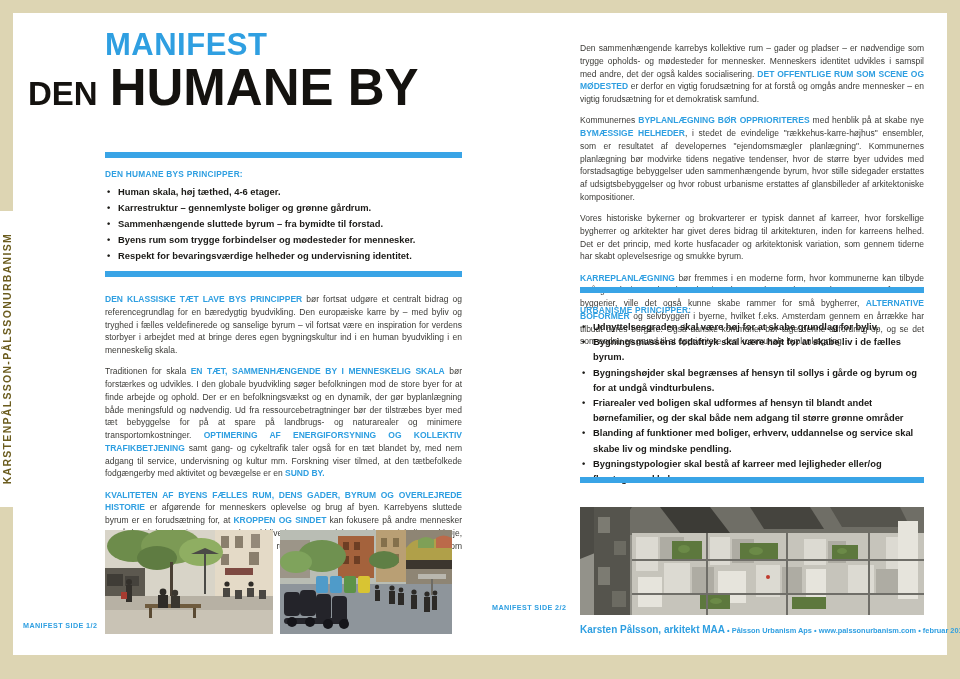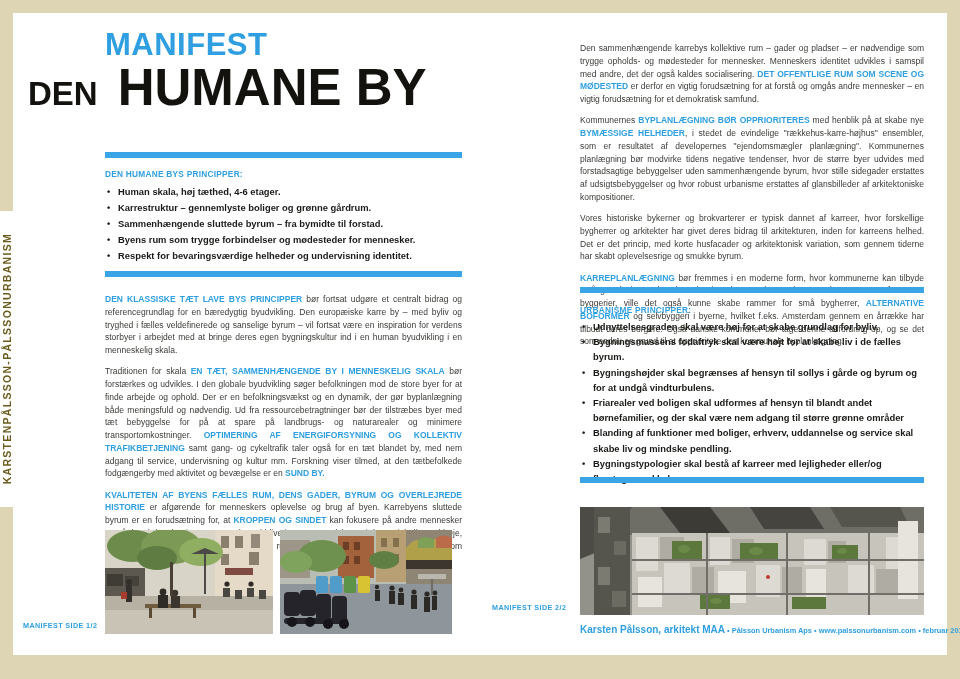--- a/index.html
+++ b/index.html
@@ -7,21 +7,21 @@
           font-family:"Liberation Sans",sans-serif;}
   .page{position:absolute;left:13px;top:13px;width:934px;height:642px;background:#ffffff;}
   
   .spine-tab{position:absolute;left:0;top:211px;width:14px;height:296px;background:#ffffff;
              display:flex;align-items:center;justify-content:center;}
   .spine-text{writing-mode:vertical-rl;transform:rotate(180deg);font-weight:700;font-size:10.5px;
               letter-spacing:1.3px;color:#6b5c1e;white-space:nowrap;}
   
   .title-kicker{position:absolute;left:92px;top:16px;font-size:31px;font-weight:700;
                 color:#2f9fe1;letter-spacing:.5px;line-height:1;}
-  .title-main{position:absolute;left:15px;top:49px;display:flex;align-items:baseline;gap:20px;
+  .title-main{position:absolute;left:15px;top:49px;display:flex;align-items:baseline;gap:12px;
               color:#14120f;line-height:1;}
   .title-prefix{font-size:33px;font-weight:700;}
   .title-big{font-size:51px;font-weight:700;letter-spacing:0;}
   
   .col{position:absolute;top:0;height:642px;}
   .col-left{left:92px;width:357px;}
   .col-right{left:567px;width:344px;}
   .bar{position:absolute;left:0;width:100%;height:6px;background:#39a4e6;}
   .sec-head{position:absolute;left:0;font-size:8.3px;font-weight:700;color:#2f9fe1;
             letter-spacing:.25px;}
@@ -176,21 +176,21 @@
         <p><span>Kommunernes </span><span class="accent">BYPLANLÆGNING BØR OPPRIORITERES</span><span> med henblik på at skabe nye </span><span class="accent">BYMÆSSIGE HELHEDER</span><span>, i stedet de evindelige "rækkehus-karre-højhus" ensembler, som er resultatet af developernes "ejendomsmægler planlægning". Kommunernes planlægning bør modvirke tidens negative tendenser, hvor de større byer udvides med forstadsagtige bebyggelser uden sammenhængende byrum, hvor stille sidegader erstattes af udsigtsbebyggelser og hvor robust urbanisme erstattes af glansbilleder af arkitektoniske kompositioner.</span></p>
         <p><span>Vores historiske bykerner og brokvarterer er typisk dannet af karreer, hvor forskellige bygherrer og arkitekter har givet deres bidrag til arkitekturen, inden for karreens helhed. Det er det princip, med korte husfacader og arkitektonisk variation, som gennem tiderne har skabt oplevelsesrige og smukke byrum.</span></p>
         <p><span class="accent">KARREPLANLÆGNING</span><span> bør fremmes i en moderne form, hvor kommunerne kan tilbyde små grunde i en urban kontekst i en karrestruktur. Udover at danne rammer for større byggerier, ville det også kunne skabe rammer for små bygherrer, </span><span class="accent">ALTERNATIVE BOFORMER</span><span> og selvbyggeri i byerne, hvilket f.eks. Amsterdam gennem en årrække har tilbudt deres borgere. Også danske kommuner bør tage denne udfordring op, og se det som endnu en grund til at opprioritere den kommunale byplanlægning.</span></p>
       </div>
       <div class="bar" style="top:274px"></div>
       <div class="sec-head" style="top:292px">URBANISME PRINCIPPER:</div>
       <ul class="bullets lh15" style="top:306px">
         <li>Udnyttelsesgraden skal være høj for at skabe grundlag for byliv.</li>
         <li>Bygningsmassens fodaftryk skal være højt for at skabe liv i de fælles byrum.</li>
         <li>Bygningshøjder skal begrænses af hensyn til sollys i gårde og byrum og for at undgå vindturbulens.</li>
-        <li>Friarealer ved boligen skal udformes af hensyn til blandt andet børnefamilier, og der skal være nem adgang til større grønne områder</li>
+        <li>Friarealer ved boligen skal udformes af hensyn til blandt andet børnefamilier, og der skal både nem adgang til større grønne områder</li>
         <li>Blanding af funktioner med boliger, erhverv, uddannelse og service skal skabe liv og mindske pendling.</li>
         <li>Bygningstypologier skal bestå af karreer med lejligheder eller/og fleretages rækkehuse.</li>
       </ul>
       <div class="bar" style="top:464px"></div>
 
       <span class="photo" style="position:absolute;top:494px;left:0">
         <svg width="344" height="108" viewBox="0 0 344 108">
           <rect width="344" height="108" fill="#93928a"></rect>
           <rect x="0" y="0" width="344" height="28" fill="#6f6e66"></rect>
           <polygon points="0,0 52,0 20,44 0,52" fill="#4c4b45"></polygon>

